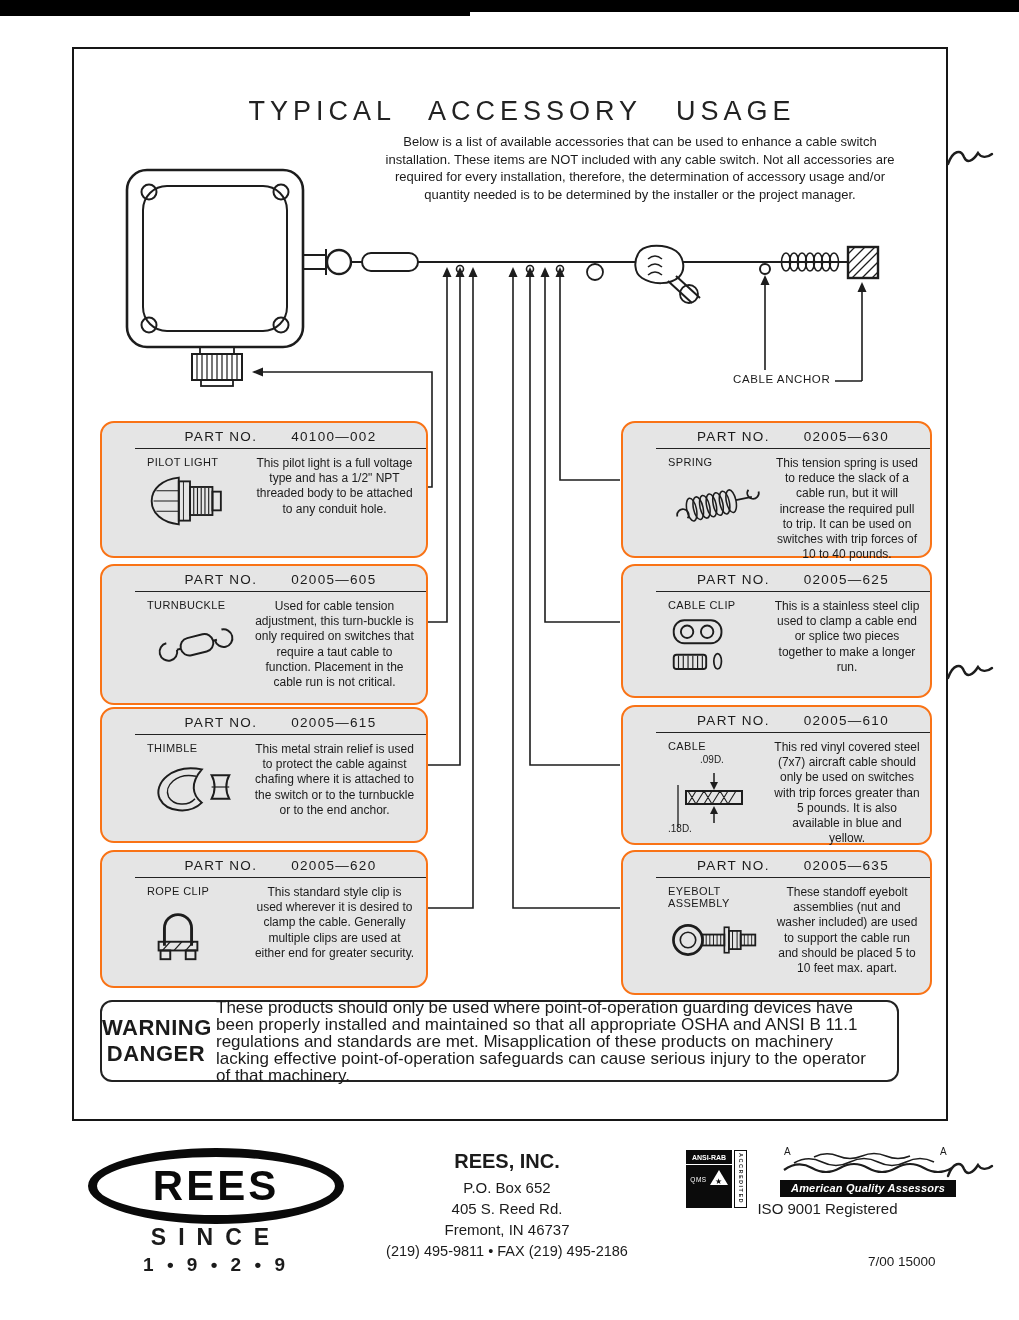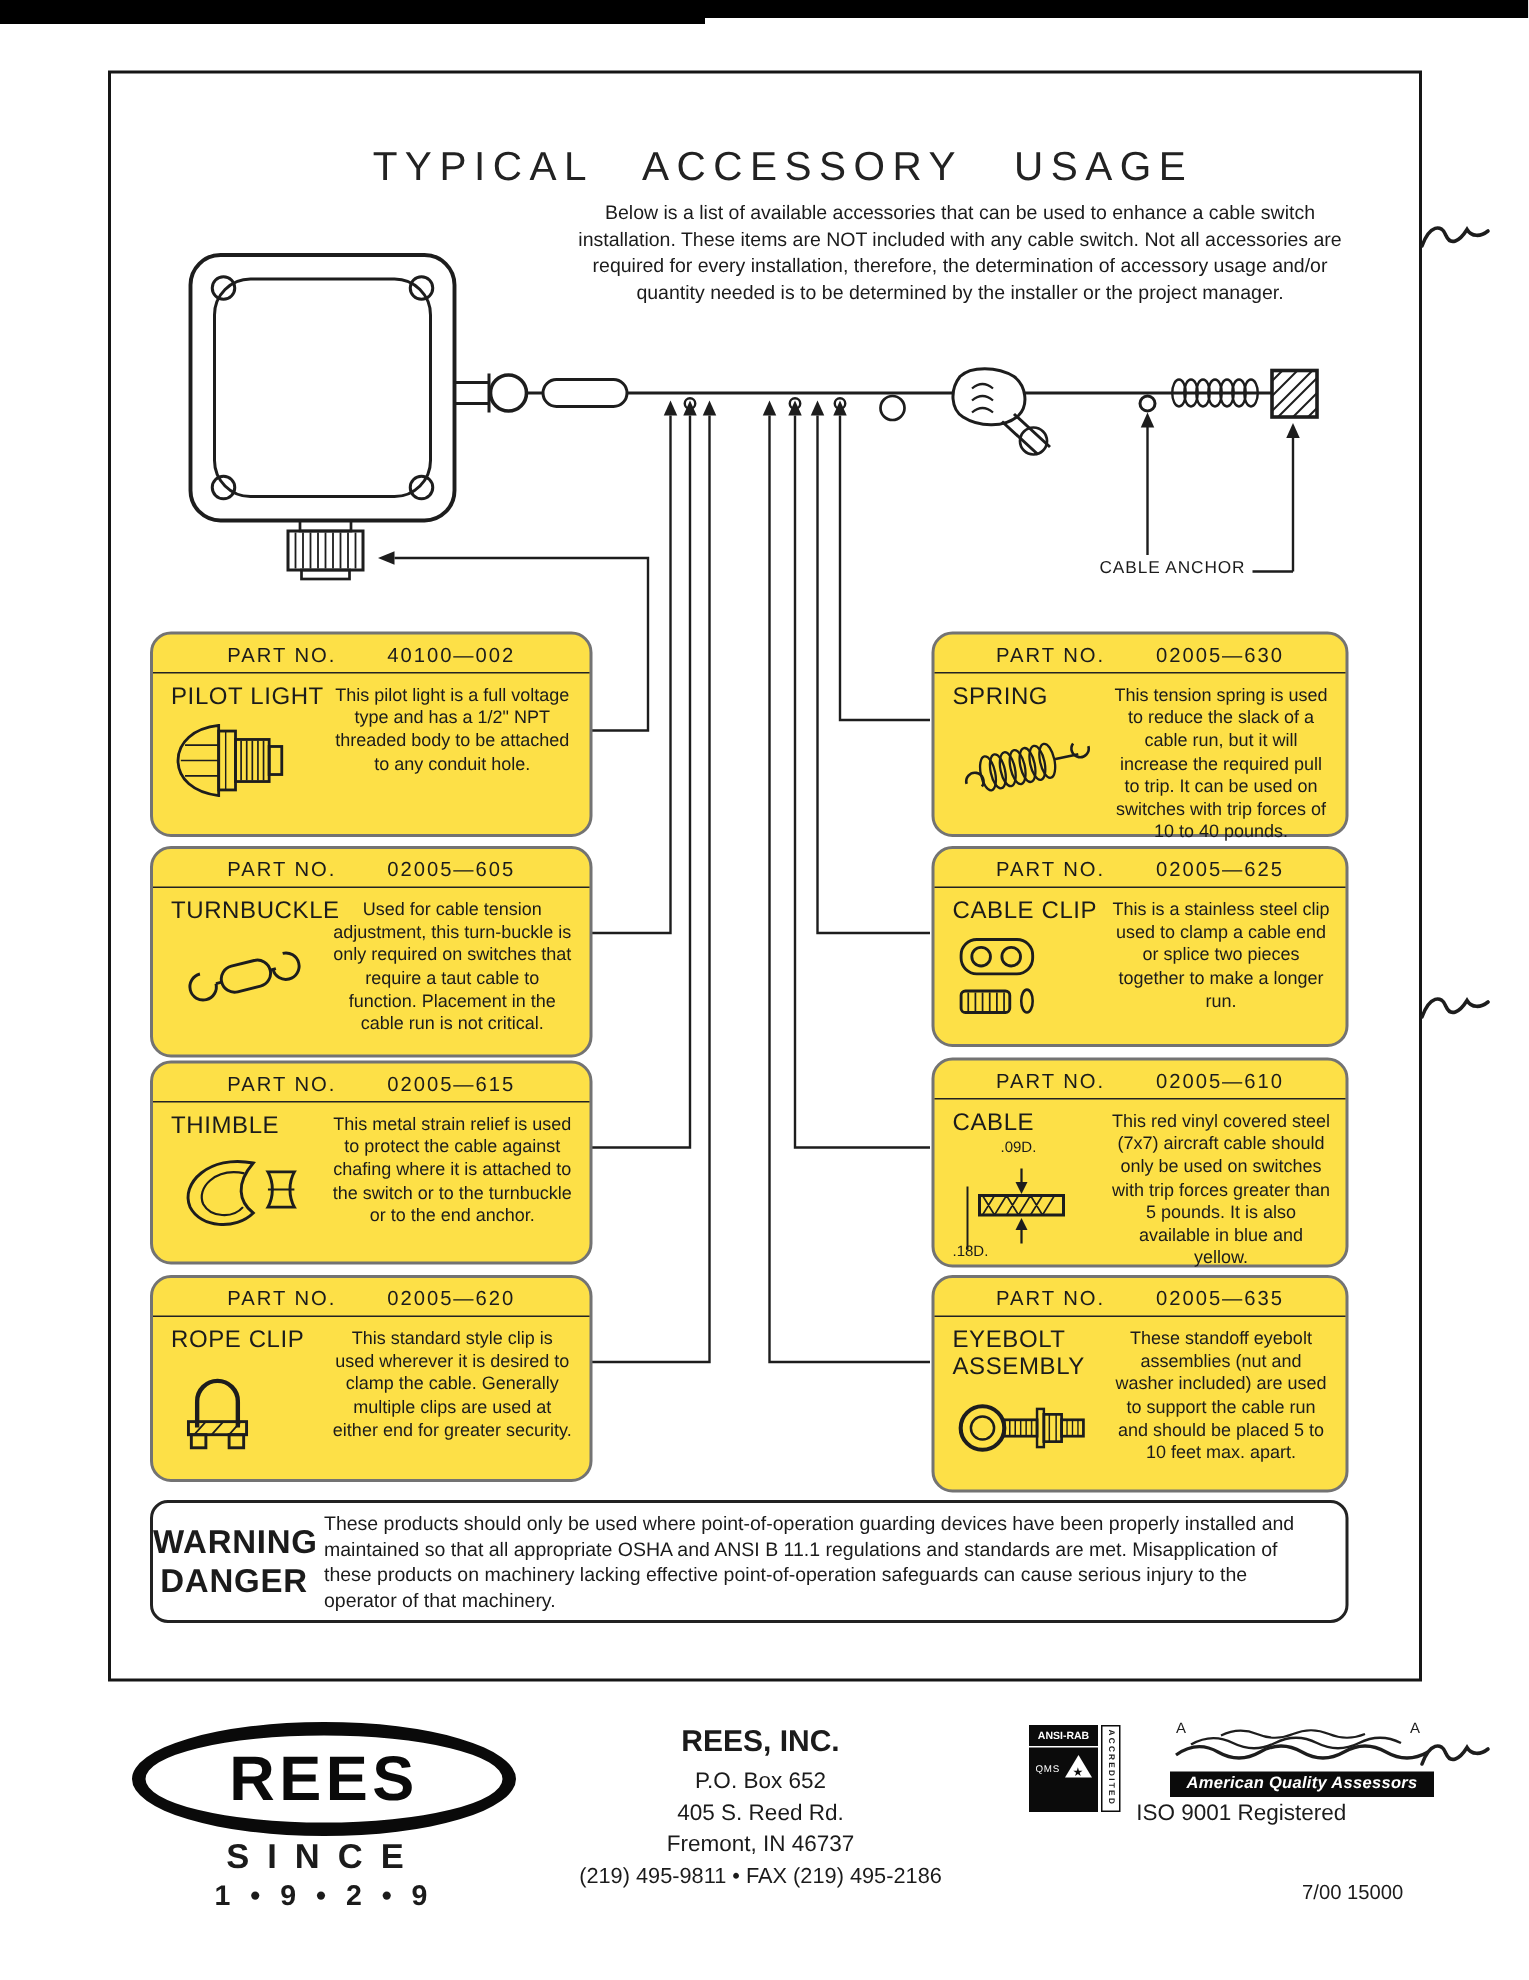--- a/index.html
+++ b/index.html
@@ -6,34 +6,34 @@
   .page{position:relative;width:1019px;height:1320px;background:#fff;
         font-family:"Liberation Sans",sans-serif;color:#1b1b1b;overflow:hidden;}
   .abs{position:absolute;}
   .border-box{position:absolute;left:72px;top:47px;width:872px;height:1070px;border:2px solid #161616;}
   .title{position:absolute;left:72px;top:96px;width:900px;text-align:center;
          font-size:27px;letter-spacing:5px;word-spacing:22px;color:#222;}
   .intro{position:absolute;left:380px;top:133px;width:520px;text-align:center;
          font-size:13px;line-height:17.5px;}
   .diagram-svg{position:absolute;left:72px;top:148px;pointer-events:none;}
   .anchor-label{position:absolute;left:733px;top:373px;font-size:11.5px;letter-spacing:0.6px;}
-  .part-box{position:absolute;border:2px solid #737373;border-radius:14px;background:#fde047;z-index:2;}
+  .part-box{position:absolute;border:2px solid #f97316;border-radius:14px;background:#e5e5e5;z-index:2;padding-left:33px;}
   .pb-header{display:flex;justify-content:center;gap:34px;font-size:13.5px;letter-spacing:1.3px;
              padding:6px 0 4px;border-bottom:1.6px solid #222;}
   .pb-body{display:flex;}
   .pb-left{width:104px;flex:none;padding:7px 0 0 12px;}
-  .pb-name{font-size:16px;letter-spacing:0.4px;margin-bottom:5px;}
+  .pb-name{font-size:11px;letter-spacing:0.4px;margin-bottom:5px;}
   .pb-icon{position:relative;}
   .pb-icon svg{display:block;}
   .dim-label{position:absolute;font-size:10px;}
   .pb-desc{flex:1;text-align:center;font-size:12px;line-height:15.2px;padding:7px 10px 0 2px;}
   .warning-box{position:absolute;left:100px;top:1000px;width:795px;height:78px;
                border:2px solid #222;border-radius:12px;display:flex;align-items:center;}
   .warn-labels{width:108px;flex:none;text-align:center;font-size:22px;font-weight:600;line-height:26px;letter-spacing:0.5px;}
-  .warn-text{flex:1;font-size:13px;line-height:17px;padding:6px 18px 18px 6px;margin-top:12px;}
+  .warn-text{flex:1;font-size:17px;line-height:17px;padding:6px 18px 18px 6px;margin-top:12px;}
   .rees-oval{position:absolute;left:88px;top:1148px;width:238px;height:58px;
              border:9px solid #0a0a0a;border-radius:50%;display:flex;align-items:center;justify-content:center;}
   .rees-text{font-size:42px;font-weight:700;letter-spacing:3px;color:#0a0a0a;}
   .since{position:absolute;left:88px;top:1224px;width:256px;text-align:center;
          font-size:23px;font-weight:800;letter-spacing:12px;}
   .years{position:absolute;left:88px;top:1254px;width:256px;text-align:center;
          font-size:19px;font-weight:700;letter-spacing:4px;}
   .company-block{position:absolute;left:352px;top:1150px;width:310px;text-align:center;}
   .company-name{font-size:20px;font-weight:700;margin-bottom:4px;}
   .addr-line{font-size:15px;line-height:21px;}

